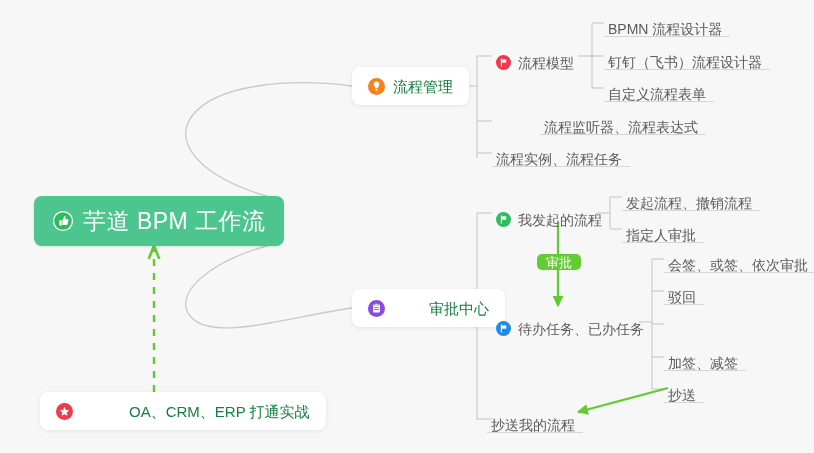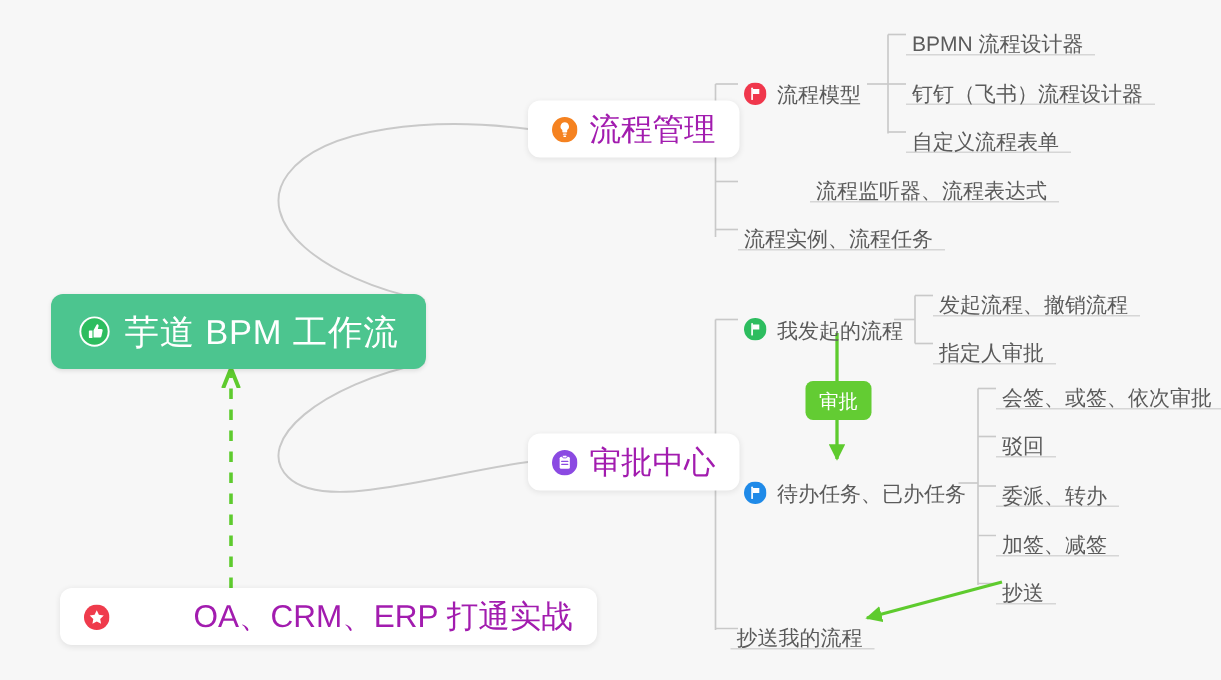--- a/index.html
+++ b/index.html
@@ -49,42 +49,42 @@
     justify-content: center;
   }
   .node-root .node-label { color: #ffffff; }
 
   
   .node-card {
     background: #ffffff;
     border-radius: 8px;
     padding: 0 16px;
     height: 38px;
-    color: #a21caf;
-    font-size: 21px;
+    color: #15803d;
+    font-size: 15px;
     box-shadow: 0 1px 4px rgba(0,0,0,.09);
   }
 
   
   .node-plain {
     background: transparent;
     padding: 0 8px 0 4px;
     height: 28px;
     color: #5b5b5b;
     font-size: 14px;
     border-bottom: 1px solid #d6d6d6;
     align-items: flex-end;
   }
 
   
   .node-tag {
     background: #63cc33;
     border-radius: 5px;
     padding: 0 9px;
-    height: 26px;
+    height: 16px;
     color: #ffffff;
     font-size: 13px;
     justify-content: flex-start;
   }
 
   
   .icon {
     display: inline-flex;
     align-items: center;
     justify-content: center;
@@ -210,21 +210,21 @@
     <span class="node-label">自定义流程表单</span>
   </div>
 
   <div class="node node-plain" style="left:492px; top:107px;margin-left:48px;">
     <span class="node-label">流程监听器、流程表达式</span>
   </div>
   <div class="node node-plain" style="left:492px; top:139px;">
     <span class="node-label">流程实例、流程任务</span>
   </div>
 
-  <div class="node node-card" style="left:352px; top:289px;">
+  <div class="node node-card" style="left:352px; top:289px;gap:36px;">
     <span class="icon icon-md">
       <svg viewBox="0 0 20 20" width="17" height="17">
         <circle cx="10" cy="10" r="10" fill="#8b4ae2"></circle>
         <rect x="6" y="5.2" width="8" height="9.6" rx="1.3" fill="#ffffff"></rect>
         <rect x="8.2" y="4.1" width="3.6" height="2.1" rx="1" fill="#ffffff" stroke="#8b4ae2" stroke-width=".7"></rect>
         <path d="M7.6 9h4.8M7.6 11.2h4.8" stroke="#8b4ae2" stroke-width="1" stroke-linecap="round"></path>
       </svg>
     </span>
     <span class="node-label">审批中心</span>
   </div>
@@ -257,23 +257,20 @@
     </span>
     <span class="node-label">待办任务、已办任务</span>
   </div>
 
   <div class="node node-plain" style="left:664px; top:245px;">
     <span class="node-label">会签、或签、依次审批</span>
   </div>
   <div class="node node-plain" style="left:664px; top:277px;">
     <span class="node-label">驳回</span>
   </div>
-  <div class="node node-plain" style="left:664px; top:310px;">
-    <span class="node-label">委派、转办</span>
-  </div>
   <div class="node node-plain" style="left:664px; top:343px;">
     <span class="node-label">加签、减签</span>
   </div>
   <div class="node node-plain" style="left:664px; top:375px;">
     <span class="node-label">抄送</span>
   </div>
 
   <div class="node node-plain" style="left:487px; top:405px;">
     <span class="node-label">抄送我的流程</span>
   </div>

